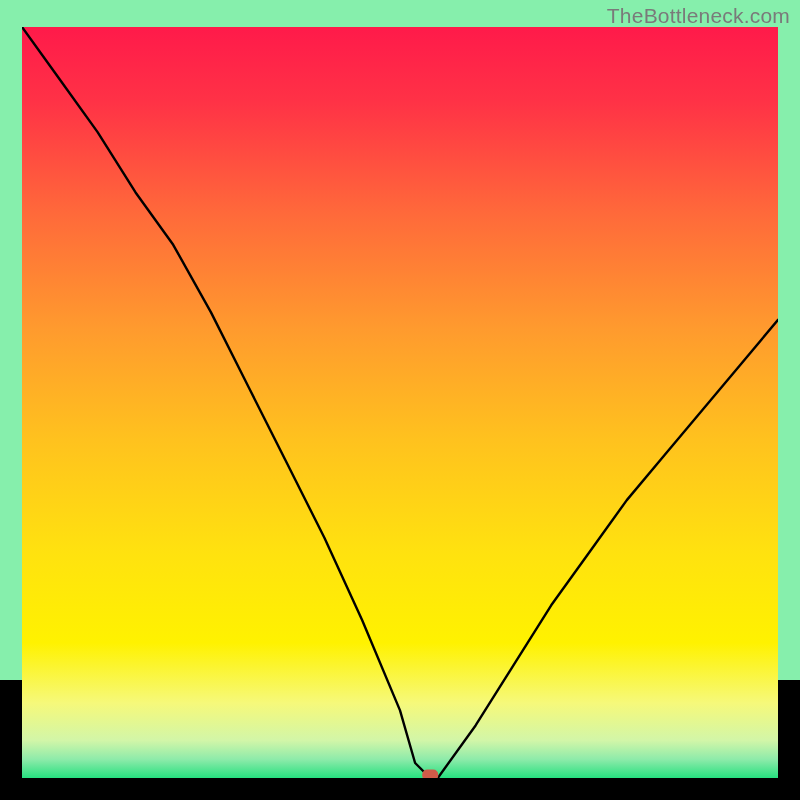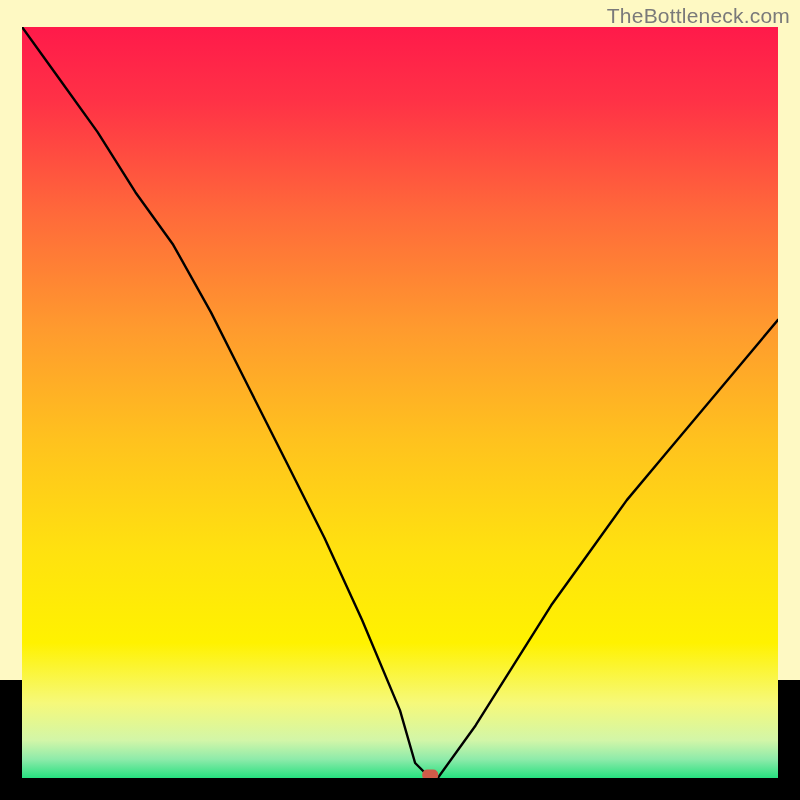--- a/index.html
+++ b/index.html
@@ -8,21 +8,21 @@
     width: 800px;
     height: 800px;
     background: #000;
     overflow: hidden;
     font-family: Arial, Helvetica, sans-serif;
   }
   .chart-container {
     position: relative;
     width: 800px;
     height: 680px;
-    background: #fef9c3;
+    background: #86efac;
   }
   .watermark {
     position: absolute;
     top: 4px;
     right: 10px;
     color: #7a7a7a;
     font-size: 21px;
     font-weight: 500;
     letter-spacing: 0.2px;
     z-index: 10;

